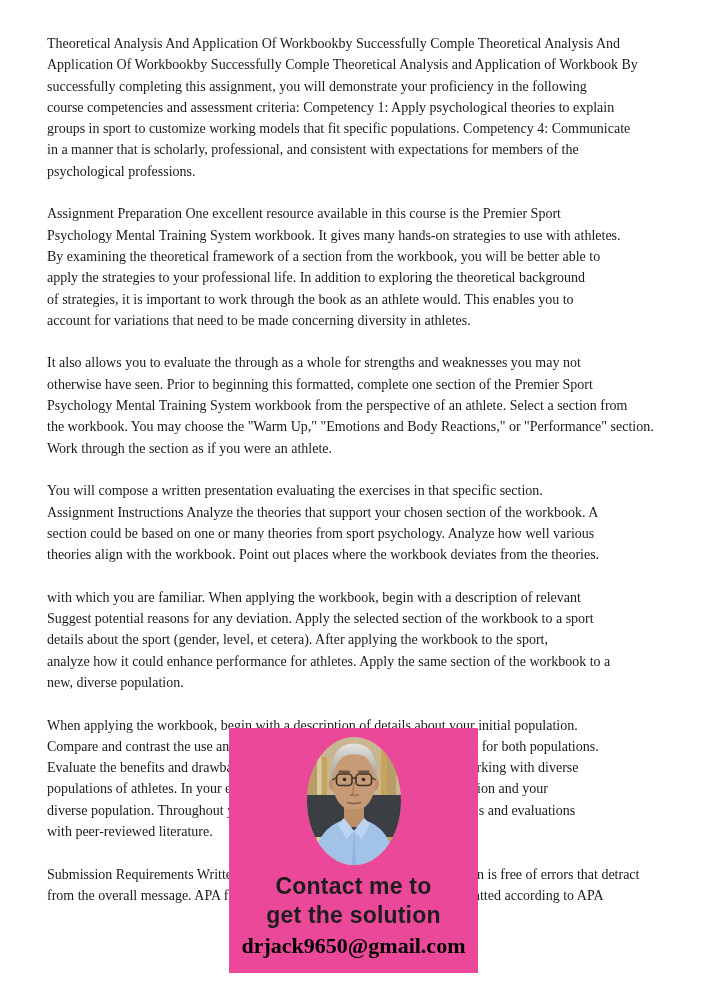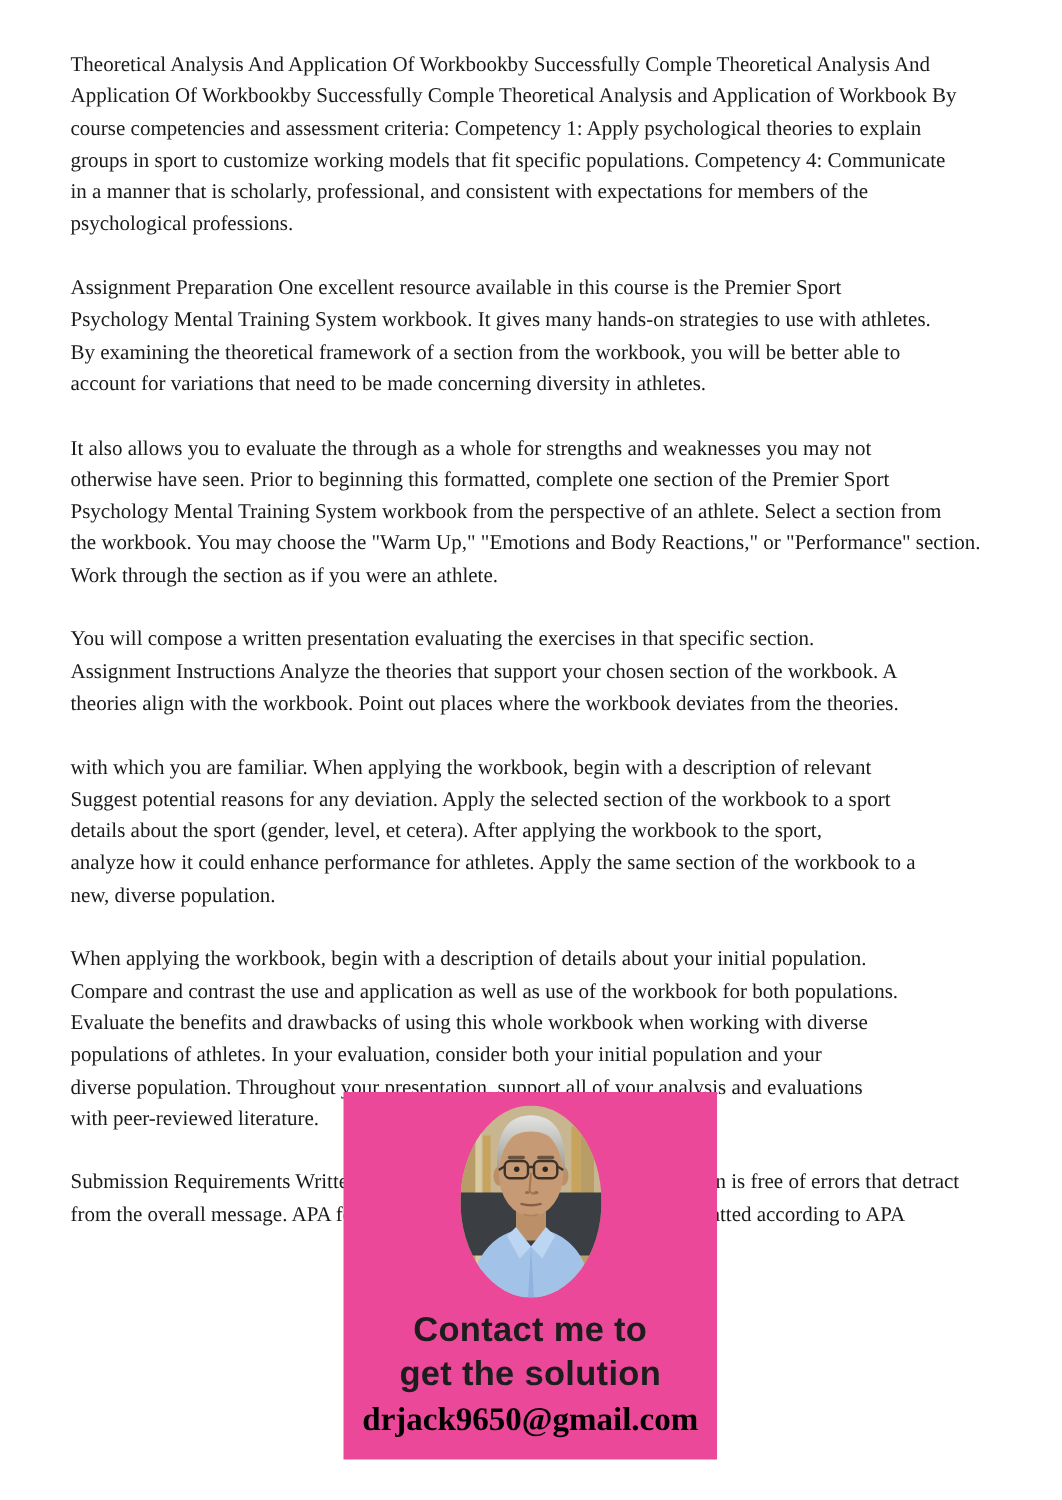--- a/index.html
+++ b/index.html
@@ -57,41 +57,45 @@
 </style>
 </head>
 <body>
 
 <div class="page" style="background: rgb(255, 255, 255);">
 
   <div class="doc" style="color: rgb(26, 26, 26);">
       <div class="para">
         <div class="tline">Theoretical Analysis And Application Of Workbookby Successfully Comple Theoretical Analysis And</div>
         <div class="tline">Application Of Workbookby Successfully Comple Theoretical Analysis and Application of Workbook By</div>
+        <div class="tline">successfully completing this assignment, you will demonstrate your proficiency in the following</div>
         <div class="tline">course competencies and assessment criteria: Competency 1: Apply psychological theories to explain</div>
         <div class="tline">groups in sport to customize working models that fit specific populations. Competency 4: Communicate</div>
         <div class="tline">in a manner that is scholarly, professional, and consistent with expectations for members of the</div>
         <div class="tline">psychological professions.</div>
       </div>
       <div class="para">
         <div class="tline">Assignment Preparation One excellent resource available in this course is the Premier Sport</div>
         <div class="tline">Psychology Mental Training System workbook. It gives many hands-on strategies to use with athletes.</div>
         <div class="tline">By examining the theoretical framework of a section from the workbook, you will be better able to</div>
+        <div class="tline">apply the strategies to your professional life. In addition to exploring the theoretical background</div>
+        <div class="tline">of strategies, it is important to work through the book as an athlete would. This enables you to</div>
         <div class="tline">account for variations that need to be made concerning diversity in athletes.</div>
       </div>
       <div class="para">
         <div class="tline">It also allows you to evaluate the through as a whole for strengths and weaknesses you may not</div>
         <div class="tline">otherwise have seen. Prior to beginning this formatted, complete one section of the Premier Sport</div>
         <div class="tline">Psychology Mental Training System workbook from the perspective of an athlete. Select a section from</div>
         <div class="tline">the workbook. You may choose the "Warm Up," "Emotions and Body Reactions," or "Performance" section.</div>
         <div class="tline">Work through the section as if you were an athlete.</div>
       </div>
       <div class="para">
         <div class="tline">You will compose a written presentation evaluating the exercises in that specific section.</div>
         <div class="tline">Assignment Instructions Analyze the theories that support your chosen section of the workbook. A</div>
+        <div class="tline">section could be based on one or many theories from sport psychology. Analyze how well various</div>
         <div class="tline">theories align with the workbook. Point out places where the workbook deviates from the theories.</div>
       </div>
       <div class="para">
         <div class="tline">with which you are familiar. When applying the workbook, begin with a description of relevant</div>
         <div class="tline">Suggest potential reasons for any deviation. Apply the selected section of the workbook to a sport</div>
         <div class="tline">details about the sport (gender, level, et cetera). After applying the workbook to the sport,</div>
         <div class="tline">analyze how it could enhance performance for athletes. Apply the same section of the workbook to a</div>
         <div class="tline">new, diverse population.</div>
       </div>
       <div class="para">

